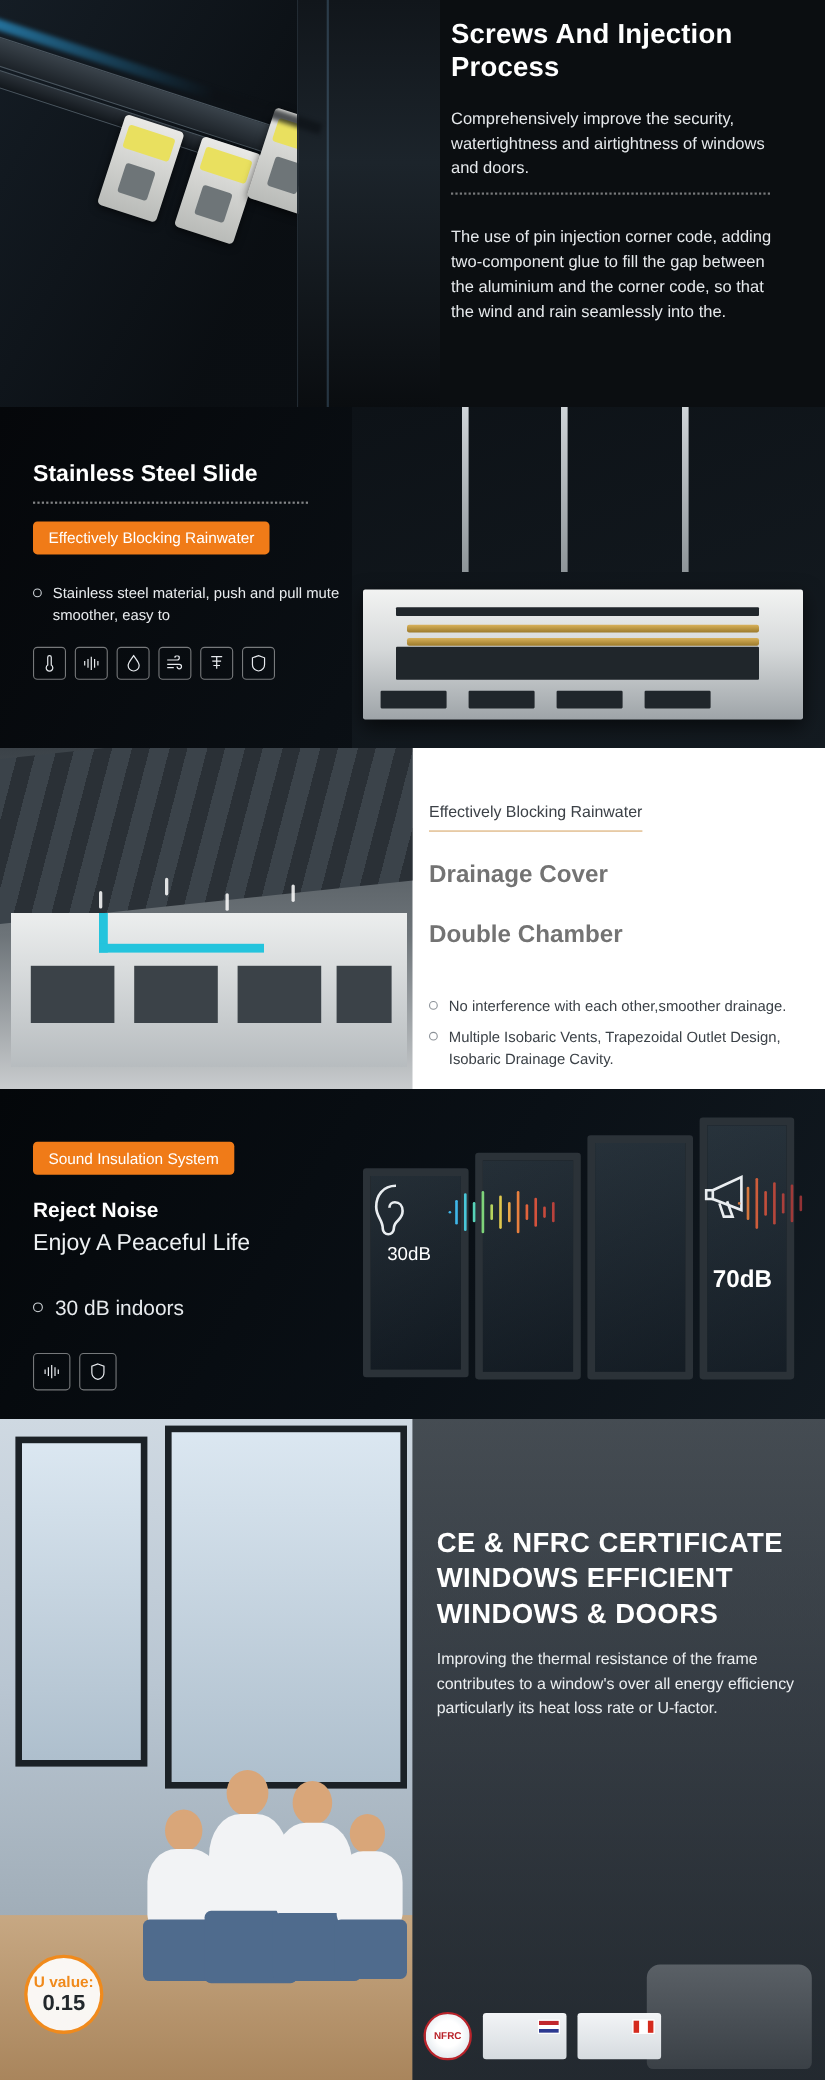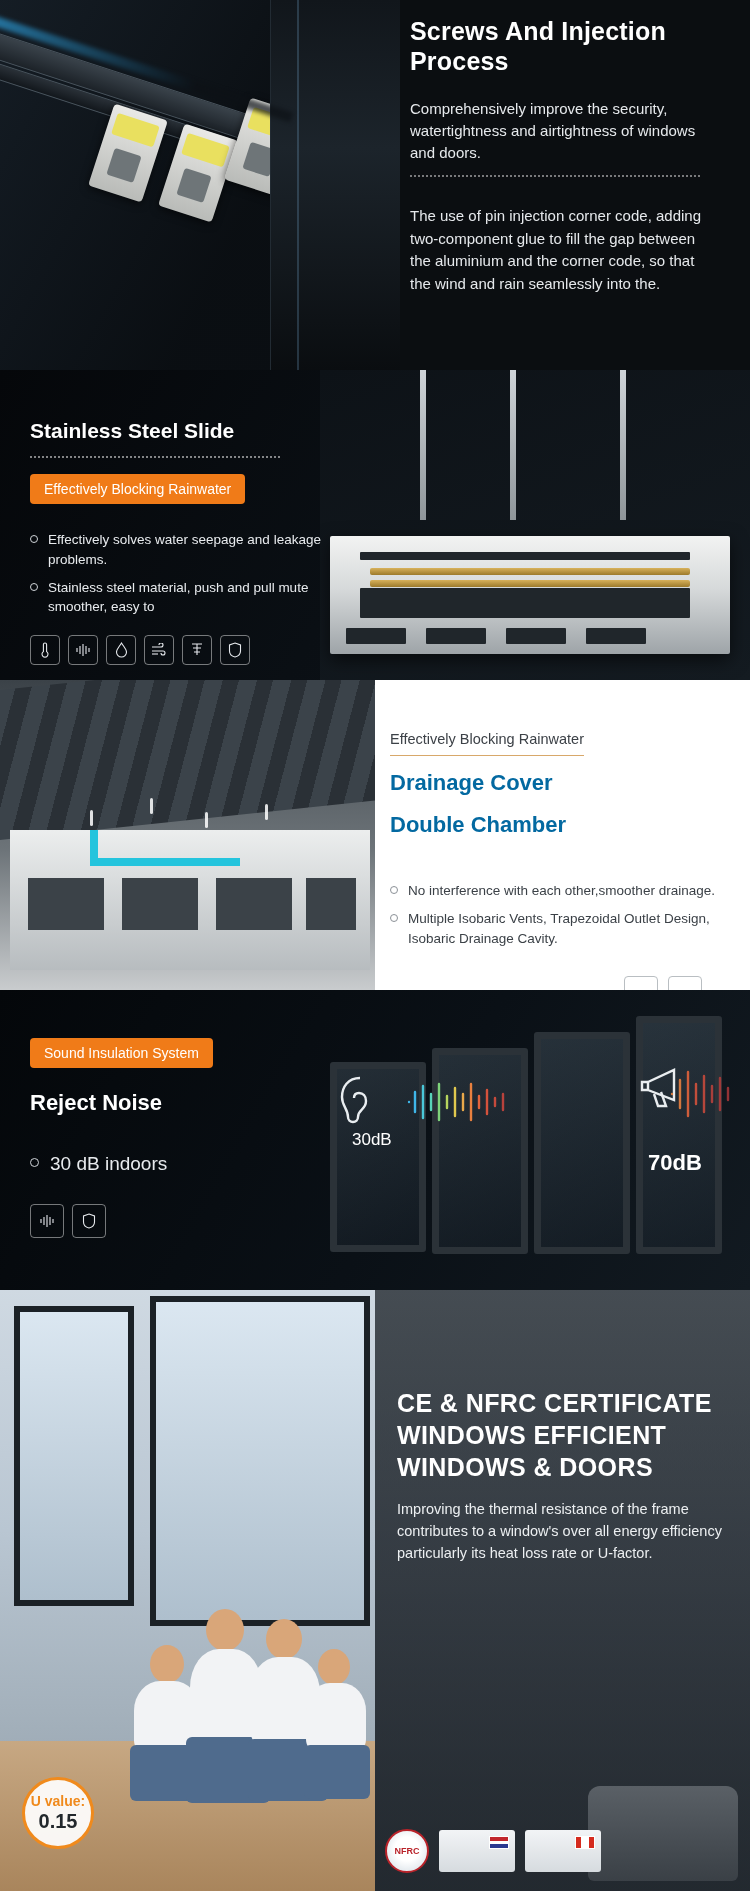--- a/index.html
+++ b/index.html
@@ -168,41 +168,41 @@
   .drop{
     position:absolute; width:3px; height:16px; background:rgba(255,255,255,.85);
     border-radius:2px;
   }
   .sec3 .copy{ position:absolute; left:390px; top:50px; width:330px; }
   .sec3 .eyebrow{
     color:#3c4147; font-size:14.5px; padding-bottom:8px;
     border-bottom:1px solid #d8a86a; display:inline-block; font-weight:400;
   }
   .sec3 h2{
-    margin-top:12px; color:#0369a1; font-size:22px; font-weight:bold; line-height:1.35;
+    margin-top:24px; color:#737373; font-size:22px; font-weight:bold; line-height:1.35;
   }
   .sec3 .bullets li{ color:#3b4147; }
   .sec3 .bullets li:before{ border-color:#8b9197; }
   .sec3 .icon-box{ border-color:#b9bec2; color:#5d6469; }
   .sec3 .icon-row{ justify-content:flex-end; margin-top:28px; padding-right:18px; gap:10px; }
   .sec3 .icon-box{ width:34px; height:34px; }
 
   
   .sec4{
     position:relative; height:300px;
     background:linear-gradient(120deg,#04070a 0%,#0a1016 55%,#121a21 100%);
     overflow:hidden;
   }
   .sec4 .frames{ position:absolute; right:20px; top:20px; width:420px; height:270px; }
   .frame{
     position:absolute; border:7px solid #2b3238; border-radius:3px;
     background:linear-gradient(160deg, rgba(160,190,210,.18), rgba(30,40,50,.35));
   }
   .sec4 .copy{ position:absolute; left:30px; top:48px; width:330px; }
-  .sec4 h2{ font-size:22px; font-weight:bold; margin-top:22px; }
+  .sec4 h2{ font-size:19px; font-weight:bold; margin-top:22px; }
   .sec4 h3{ font-size:21px; font-weight:300; margin-top:6px; color:#eef1f3; }
   .sec4 .bullets{ margin-top:34px; }
   .sec4 .bullets li{ font-size:19px; font-weight:300; padding-left:20px; }
   .sec4 .bullets li:before{ top:8px; width:7px; height:7px; }
   .sec4 .icon-row{ margin-top:26px; }
   .sec4 .icon-box{ width:34px; height:34px; }
   .wave{ position:absolute; }
   .db-label{ position:absolute; font-size:17px; color:#fff; }
   .db-label.big{ font-size:22px; font-weight:bold; }
 
@@ -322,21 +322,20 @@
         <div class="cut" style="left:256px;top:92px;width:60px;height:16px;"></div>
         <div class="track" style="left:40px;top:32px;width:320px;"></div>
         <div class="track" style="left:40px;top:44px;width:320px;"></div>
       </div>
     </div>
     <div class="copy">
       <h2>Stainless Steel Slide</h2>
       <div class="hr-dot"></div>
       <span class="badge-orange">Effectively Blocking Rainwater</span>
       <ul class="bullets">
-        <li>Effectively solves water seepage and leakage problems.</li>
         <li>Stainless steel material, push and pull mute smoother, easy to</li>
       </ul>
       <div class="icon-row">
         <span class="icon-box">
           <svg width="14" height="16" viewBox="0 0 14 16">
               <path d="M7 1a1.6 1.6 0 0 1 1.6 1.6v7a3 3 0 1 1-3.2 0v-7A1.6 1.6 0 0 1 7 1z" fill="none" stroke="currentColor" stroke-width="1.1"></path>
             </svg>
         </span>
         <span class="icon-box">
           <svg width="16" height="14" viewBox="0 0 16 14">
@@ -455,20 +454,21 @@
           <path d="M100 18v16" stroke="#b8423c"></path>
         <path d="M108 10v32" stroke="#ad3b3a"></path>
           <path d="M116 20v12" stroke="#a13638"></path>
       </g>
     </svg>
     <div class="db-label big" style="left:648px; top:160px;">70dB</div>
 
     <div class="copy">
       <span class="badge-orange">Sound Insulation System</span>
       <h2>Reject Noise</h2>
+      <h3>Enjoy A Peaceful Life</h3>
       <ul class="bullets">
         <li>30 dB indoors</li>
       </ul>
       <div class="icon-row">
         <span class="icon-box">
           <svg width="16" height="14" viewBox="0 0 16 14">
               <g stroke="currentColor" stroke-width="1.1">
                 <path d="M2 5v4M5 3v8M8 1v12M11 3v8M14 5v4"></path>
               </g>
             </svg>

